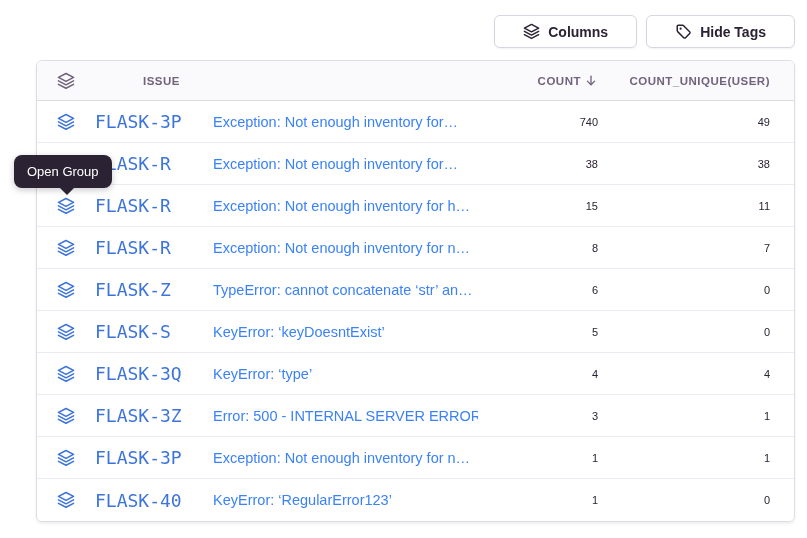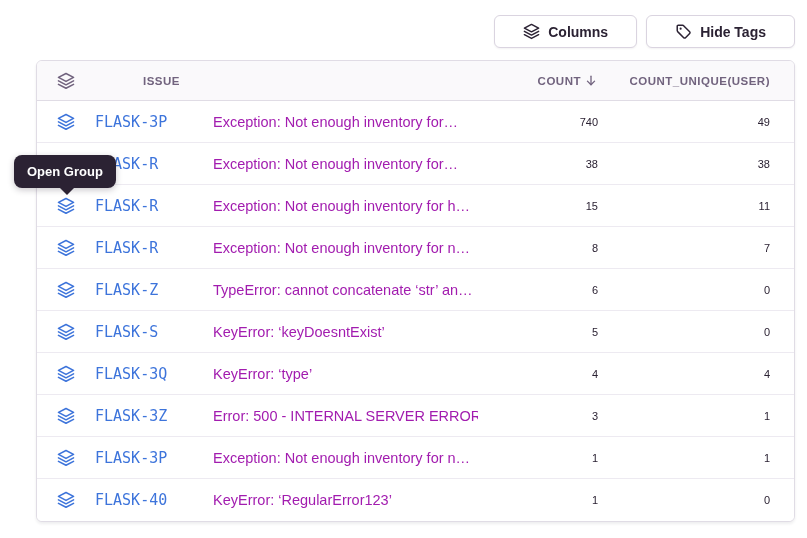--- a/index.html
+++ b/index.html
@@ -50,33 +50,33 @@
   .trow:last-child { border-bottom: none; }
 
   .icon-cell { display: flex; justify-content: center; align-items: center; }
   .icon-cell a { display: flex; cursor: pointer; }
   .issue-head { grid-column: 2 / 4; display: flex; align-items: center; cursor: pointer; padding-left: 48px; }
   .num-head { display: flex; align-items: center; justify-content: flex-end; gap: 3px; cursor: pointer; white-space: nowrap; }
 
   .id-cell { overflow: hidden; }
   .issue-link {
     font-family: "DejaVu Sans Mono", monospace;
-    font-size: 15px; color: #3D74DB; text-decoration: none;
+    font-size: 18px; color: #3D74DB; text-decoration: none;
     cursor: pointer; white-space: nowrap;
   }
-  .title-cell { font-size: 14.5px; color: #a21caf; white-space: nowrap; overflow: hidden; }
+  .title-cell { font-size: 14.5px; color: #3b82f6; white-space: nowrap; overflow: hidden; }
   .num-cell { font-size: 11px; color: #2B2233; text-align: right; font-variant-numeric: tabular-nums; }
 
   
   .tooltip {
     position: absolute; left: 14px; top: 155px;
     height: 33px; padding: 0 13px;
     display: flex; align-items: center;
     background: #2B2233; border-radius: 8px;
-    color: #ffffff; font-size: 13px; font-weight: 700;
+    color: #ffffff; font-size: 13px; font-weight: 400;
     box-shadow: 0 2px 6px rgba(43,34,51,0.25);
     z-index: 20; white-space: nowrap;
   }
   .tooltip::after {
     content: ""; position: absolute; left: 46px; top: 100%;
     border: 7px solid transparent; border-top-color: #2B2233;
   }
 </style>
 </head>
 <body>

